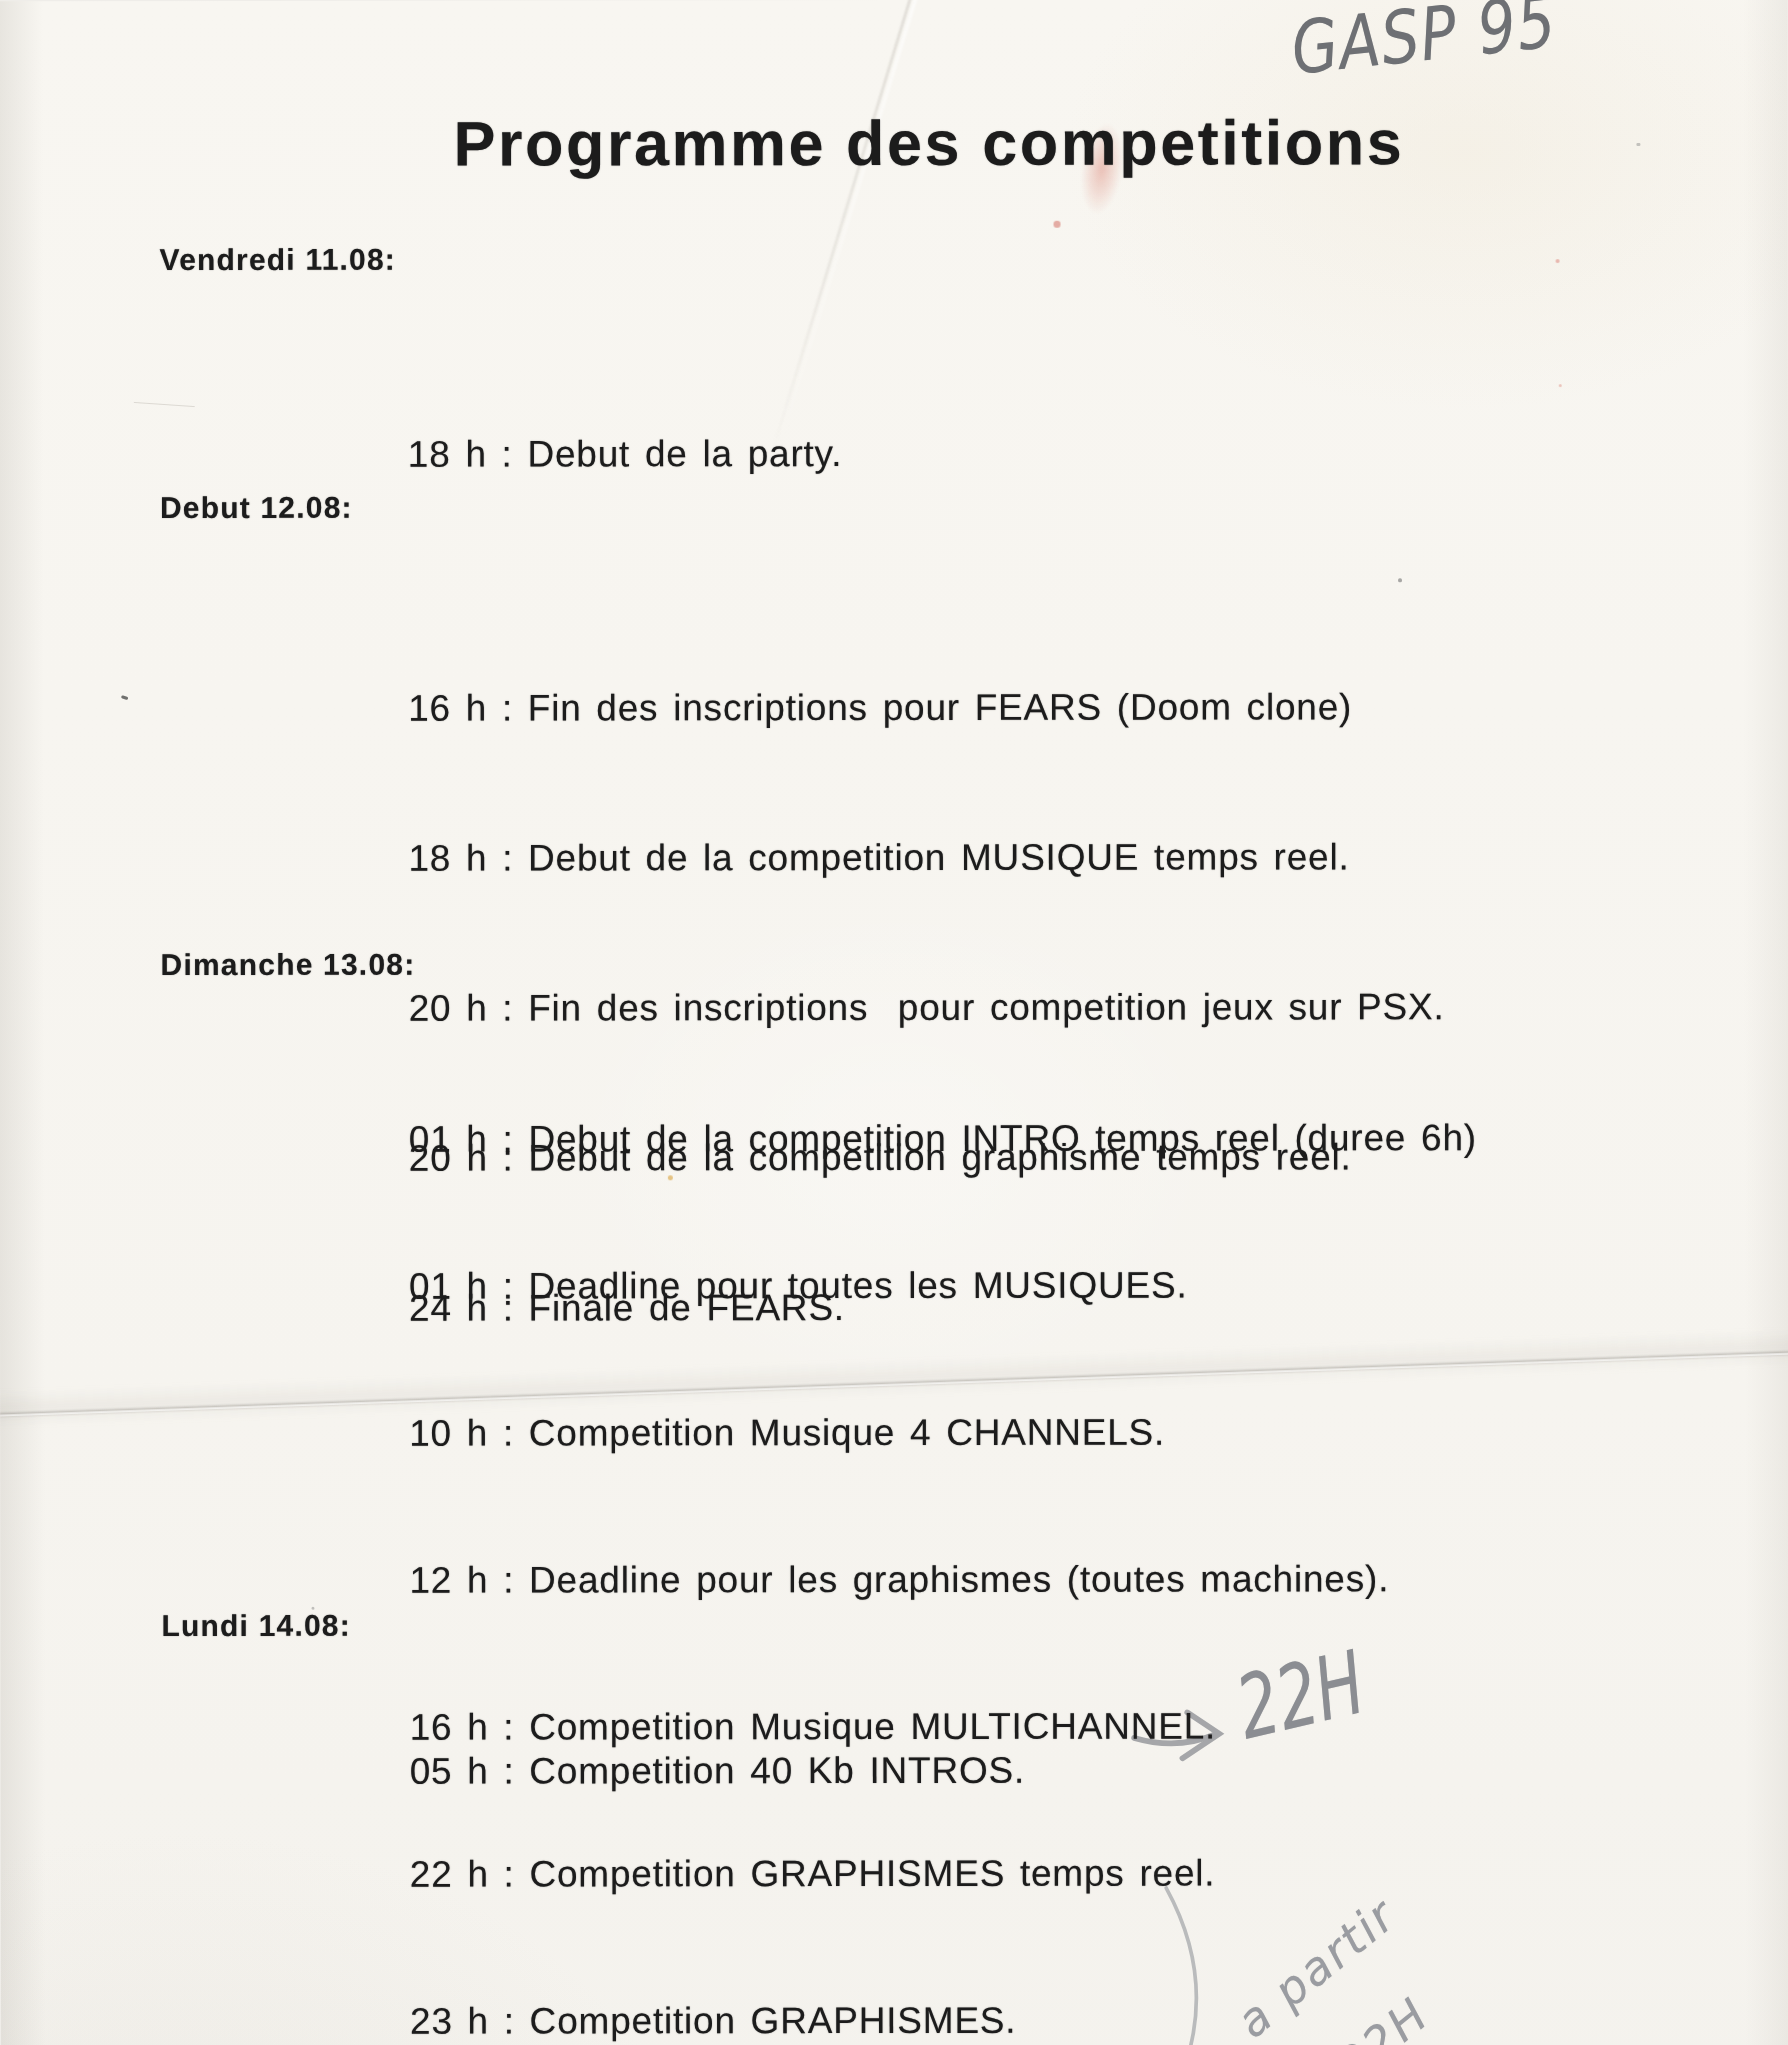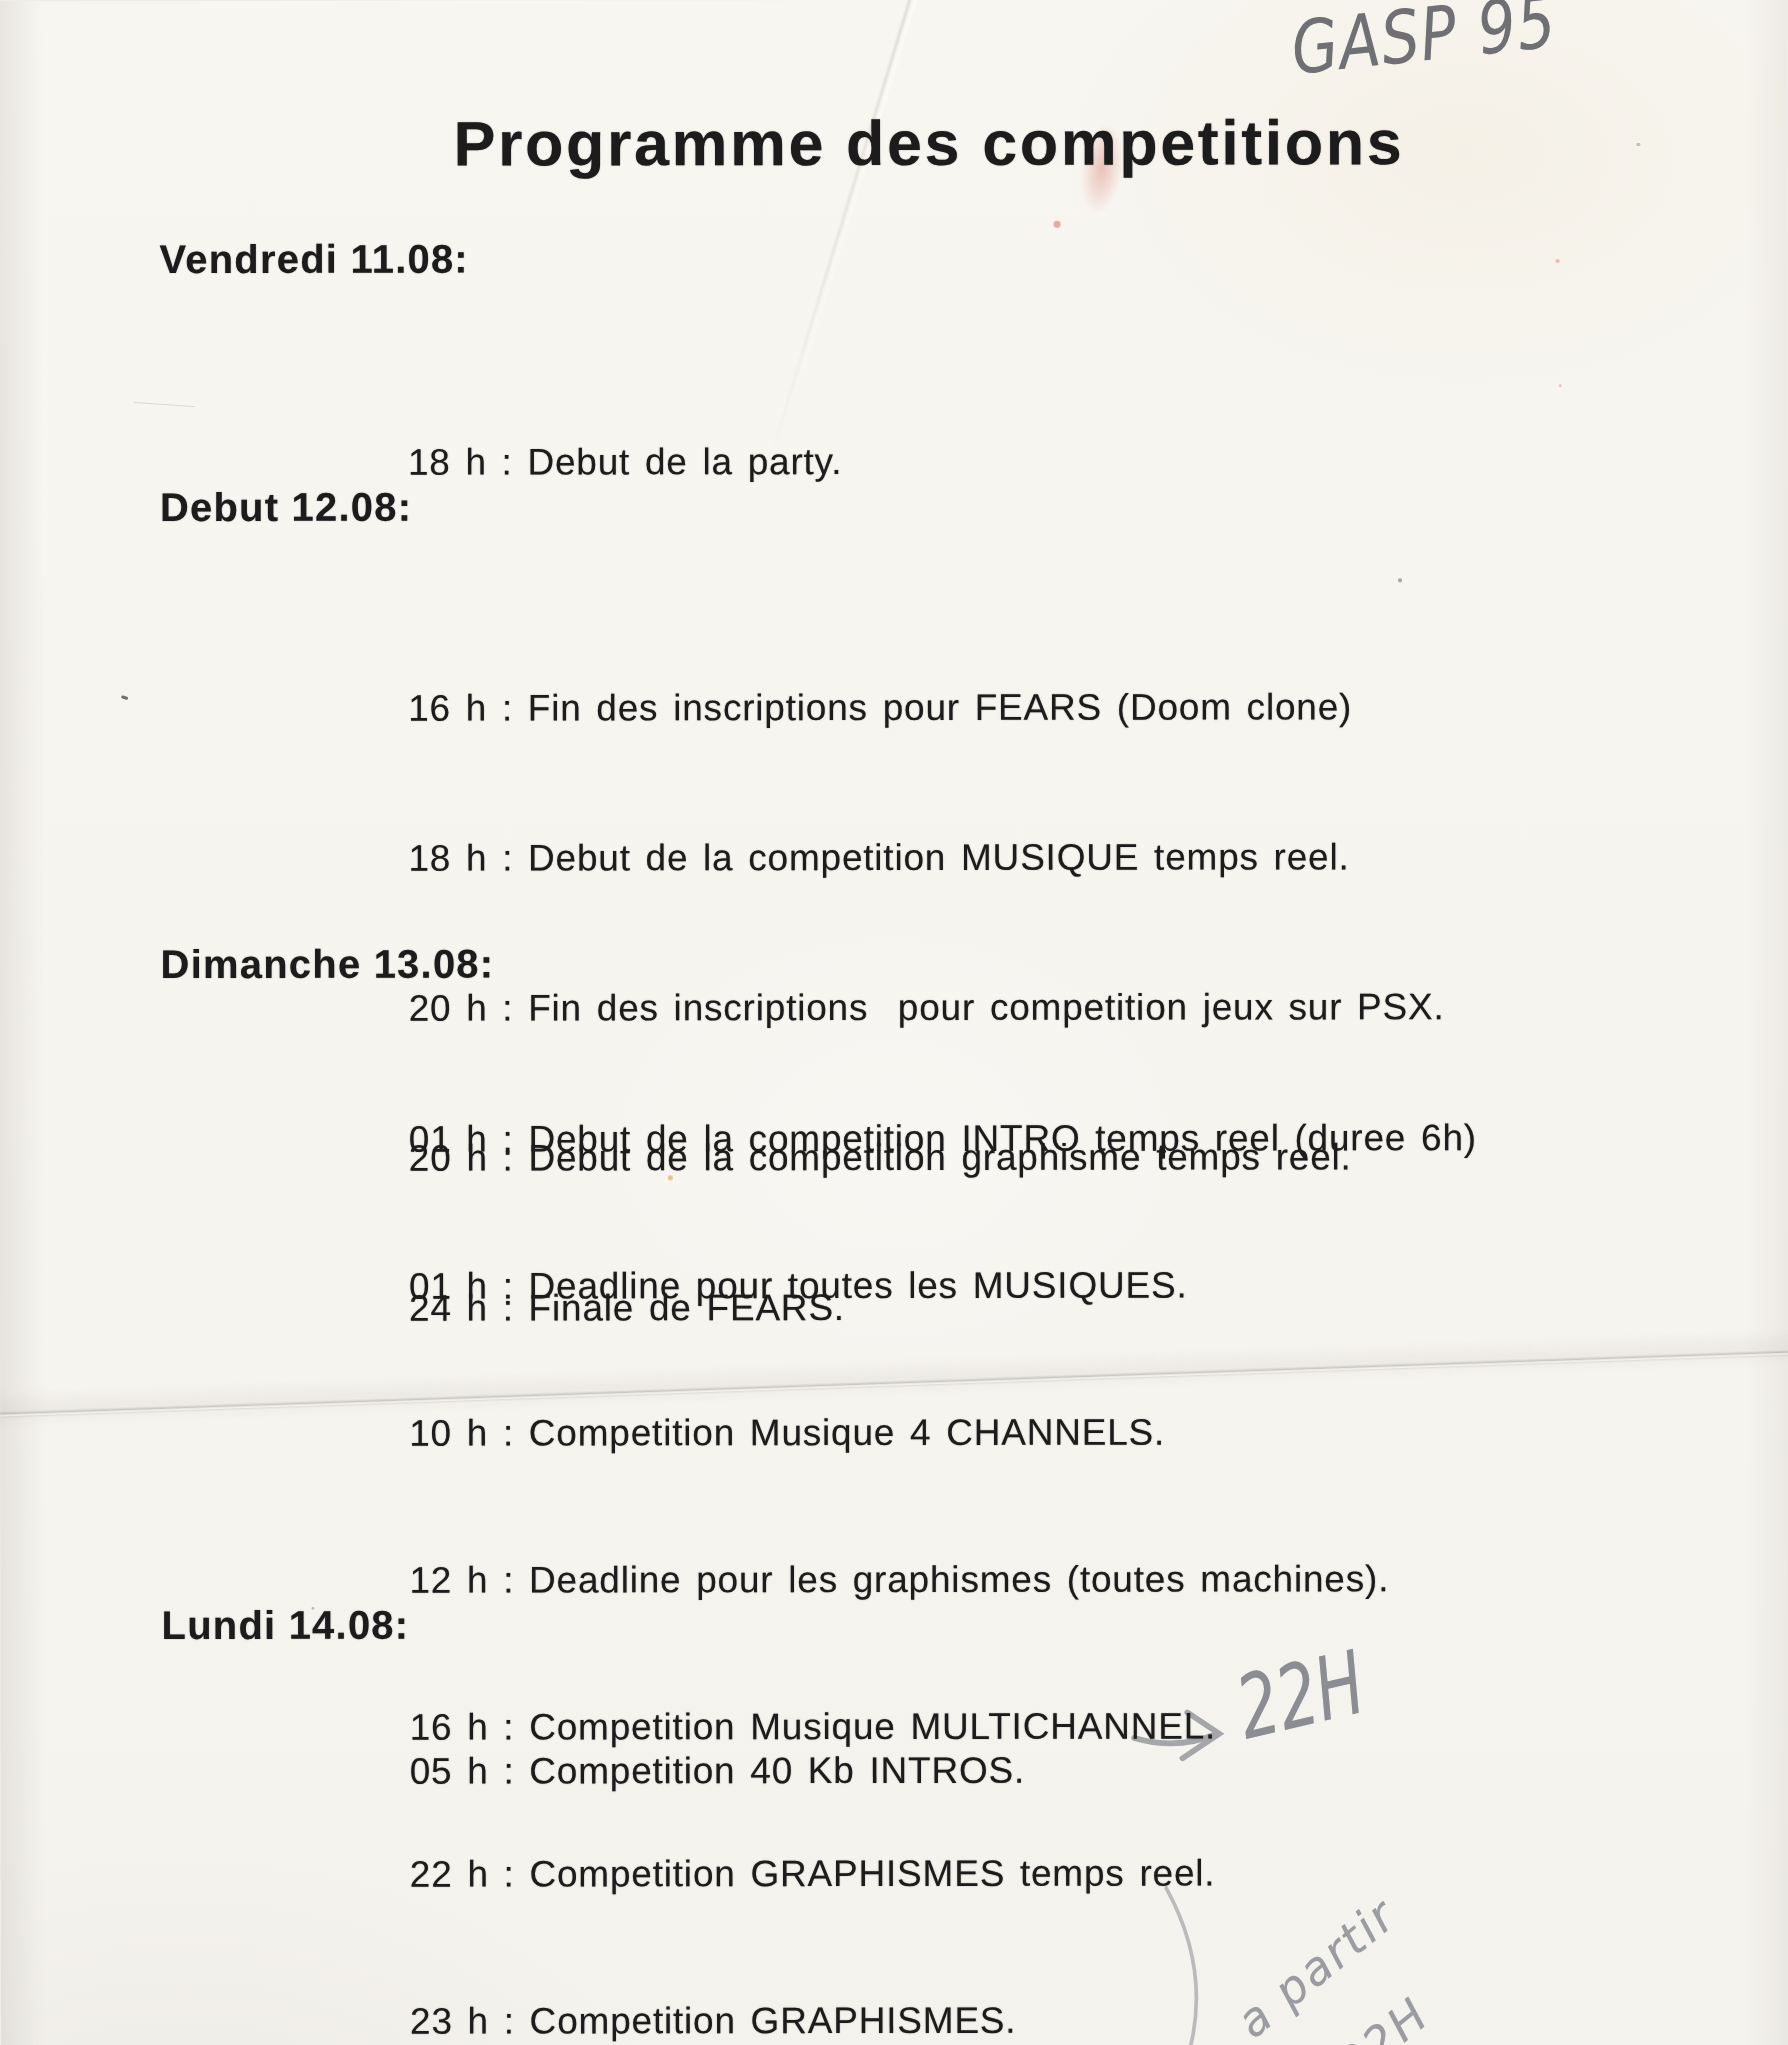--- a/index.html
+++ b/index.html
@@ -24,29 +24,29 @@
     color:#1c1c1c;
     text-shadow:0 0 1.2px rgba(28,28,28,0.5);
     white-space:pre-wrap;
     position:absolute;
   }
   .title{
     left:455px;top:112px;
     font-size:63px;font-weight:bold;letter-spacing:2.5px;line-height:1;
   }
   .day{
-    font-size:40px;font-weight:bold;letter-spacing:1.2px;line-height:41px;
+    font-size:30px;font-weight:bold;letter-spacing:1.2px;line-height:41px;
     left:161px;
   }
   .items{
     left:409px;
     font-size:37px;letter-spacing:0.8px;word-spacing:3.7px;
   }
   .items .item{display:block;}
-  .sec-vendredi .items{top:337px;line-height:50px;}
+  .sec-vendredi .items{top:329px;line-height:50px;}
   .sec-samedi  .items{top:583px;line-height:50px;}
   .sec-dimanche .items{top:1016px;line-height:49px;}
   .sec-lundi   .items{top:1646px;line-height:50px;}
   .hd-vendredi{top:238px;}
   .hd-samedi{top:486px;}
   .hd-dimanche{top:943px;}
   .hd-lundi{top:1604px;}
 
   .pencil{
     position:absolute;color:#797b80;

